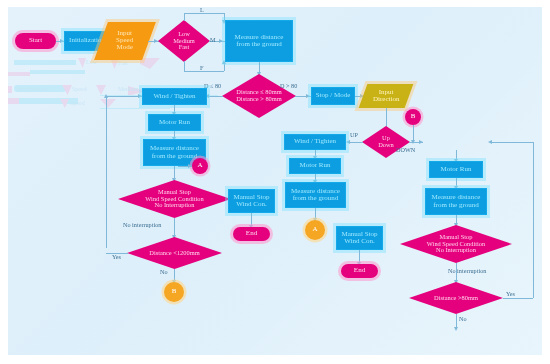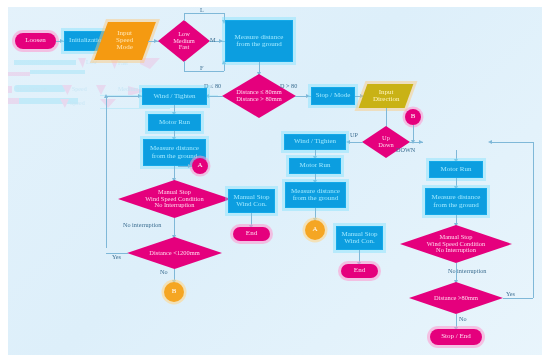--- a/index.html
+++ b/index.html
@@ -112,21 +112,21 @@
     <div class="g-txt" style="left:118px;top:86px;">Medium</div>
     <div class="g-txt" style="left:118px;top:60px;">Fast</div>
     <div class="g-txt" style="left:72px;top:86px;">Speed</div>
     <div class="g-txt" style="left:70px;top:100px;">Speed</div>
     <div class="g-txt" style="left:16px;top:86px;">Initialization</div>
     <div class="g-bar" style="left:100px;top:95px;width:118px;height:1px;"></div>
     <div class="g-bar" style="left:100px;top:108px;width:70px;height:1px;"></div>
   </div>
 
   <div class="node term" style="left:15px;top:33px;width:41px;height:16px;">
-    <span>Loosen</span>
+    <span>Start</span>
   </div>
 
   <div class="ln lh" style="left:56px;top:41px;width:8px;"></div>
   <div class="arw arw-r" style="left:60px;top:38.5px;"></div>
 
   <div class="node proc" style="left:64px;top:31px;width:46px;height:20px;">
     <span>Initialization</span>
   </div>
 
   <div class="ln lh" style="left:110px;top:41px;width:9px;"></div>
@@ -402,21 +402,18 @@
   <div class="ln lh" style="left:503px;top:298px;width:30px;"></div>
   <div class="ln lv" style="left:533px;top:142px;height:156px;"></div>
   <div class="ln lh" style="left:490px;top:142px;width:43px;"></div>
   <div class="arw arw-l" style="left:488px;top:139.5px;"></div>
   <div class="elbl" style="left:506px;top:290px;">Yes</div>
 
   <div class="ln lv" style="left:456px;top:314px;height:15px;"></div>
   <div class="arw arw-d" style="left:453.5px;top:327px;"></div>
   <div class="elbl" style="left:459px;top:315px;">No</div>
 
-  <div class="node term" style="left:430px;top:329px;width:52px;height:16px;">
-    <span>Stop / End</span>
-  </div>
 
   <div class="margin m-top"></div>
   <div class="margin m-left"></div>
   <div class="margin m-right"></div>
   <div class="margin m-bot"></div>
 </div>
 
 </body></html>

